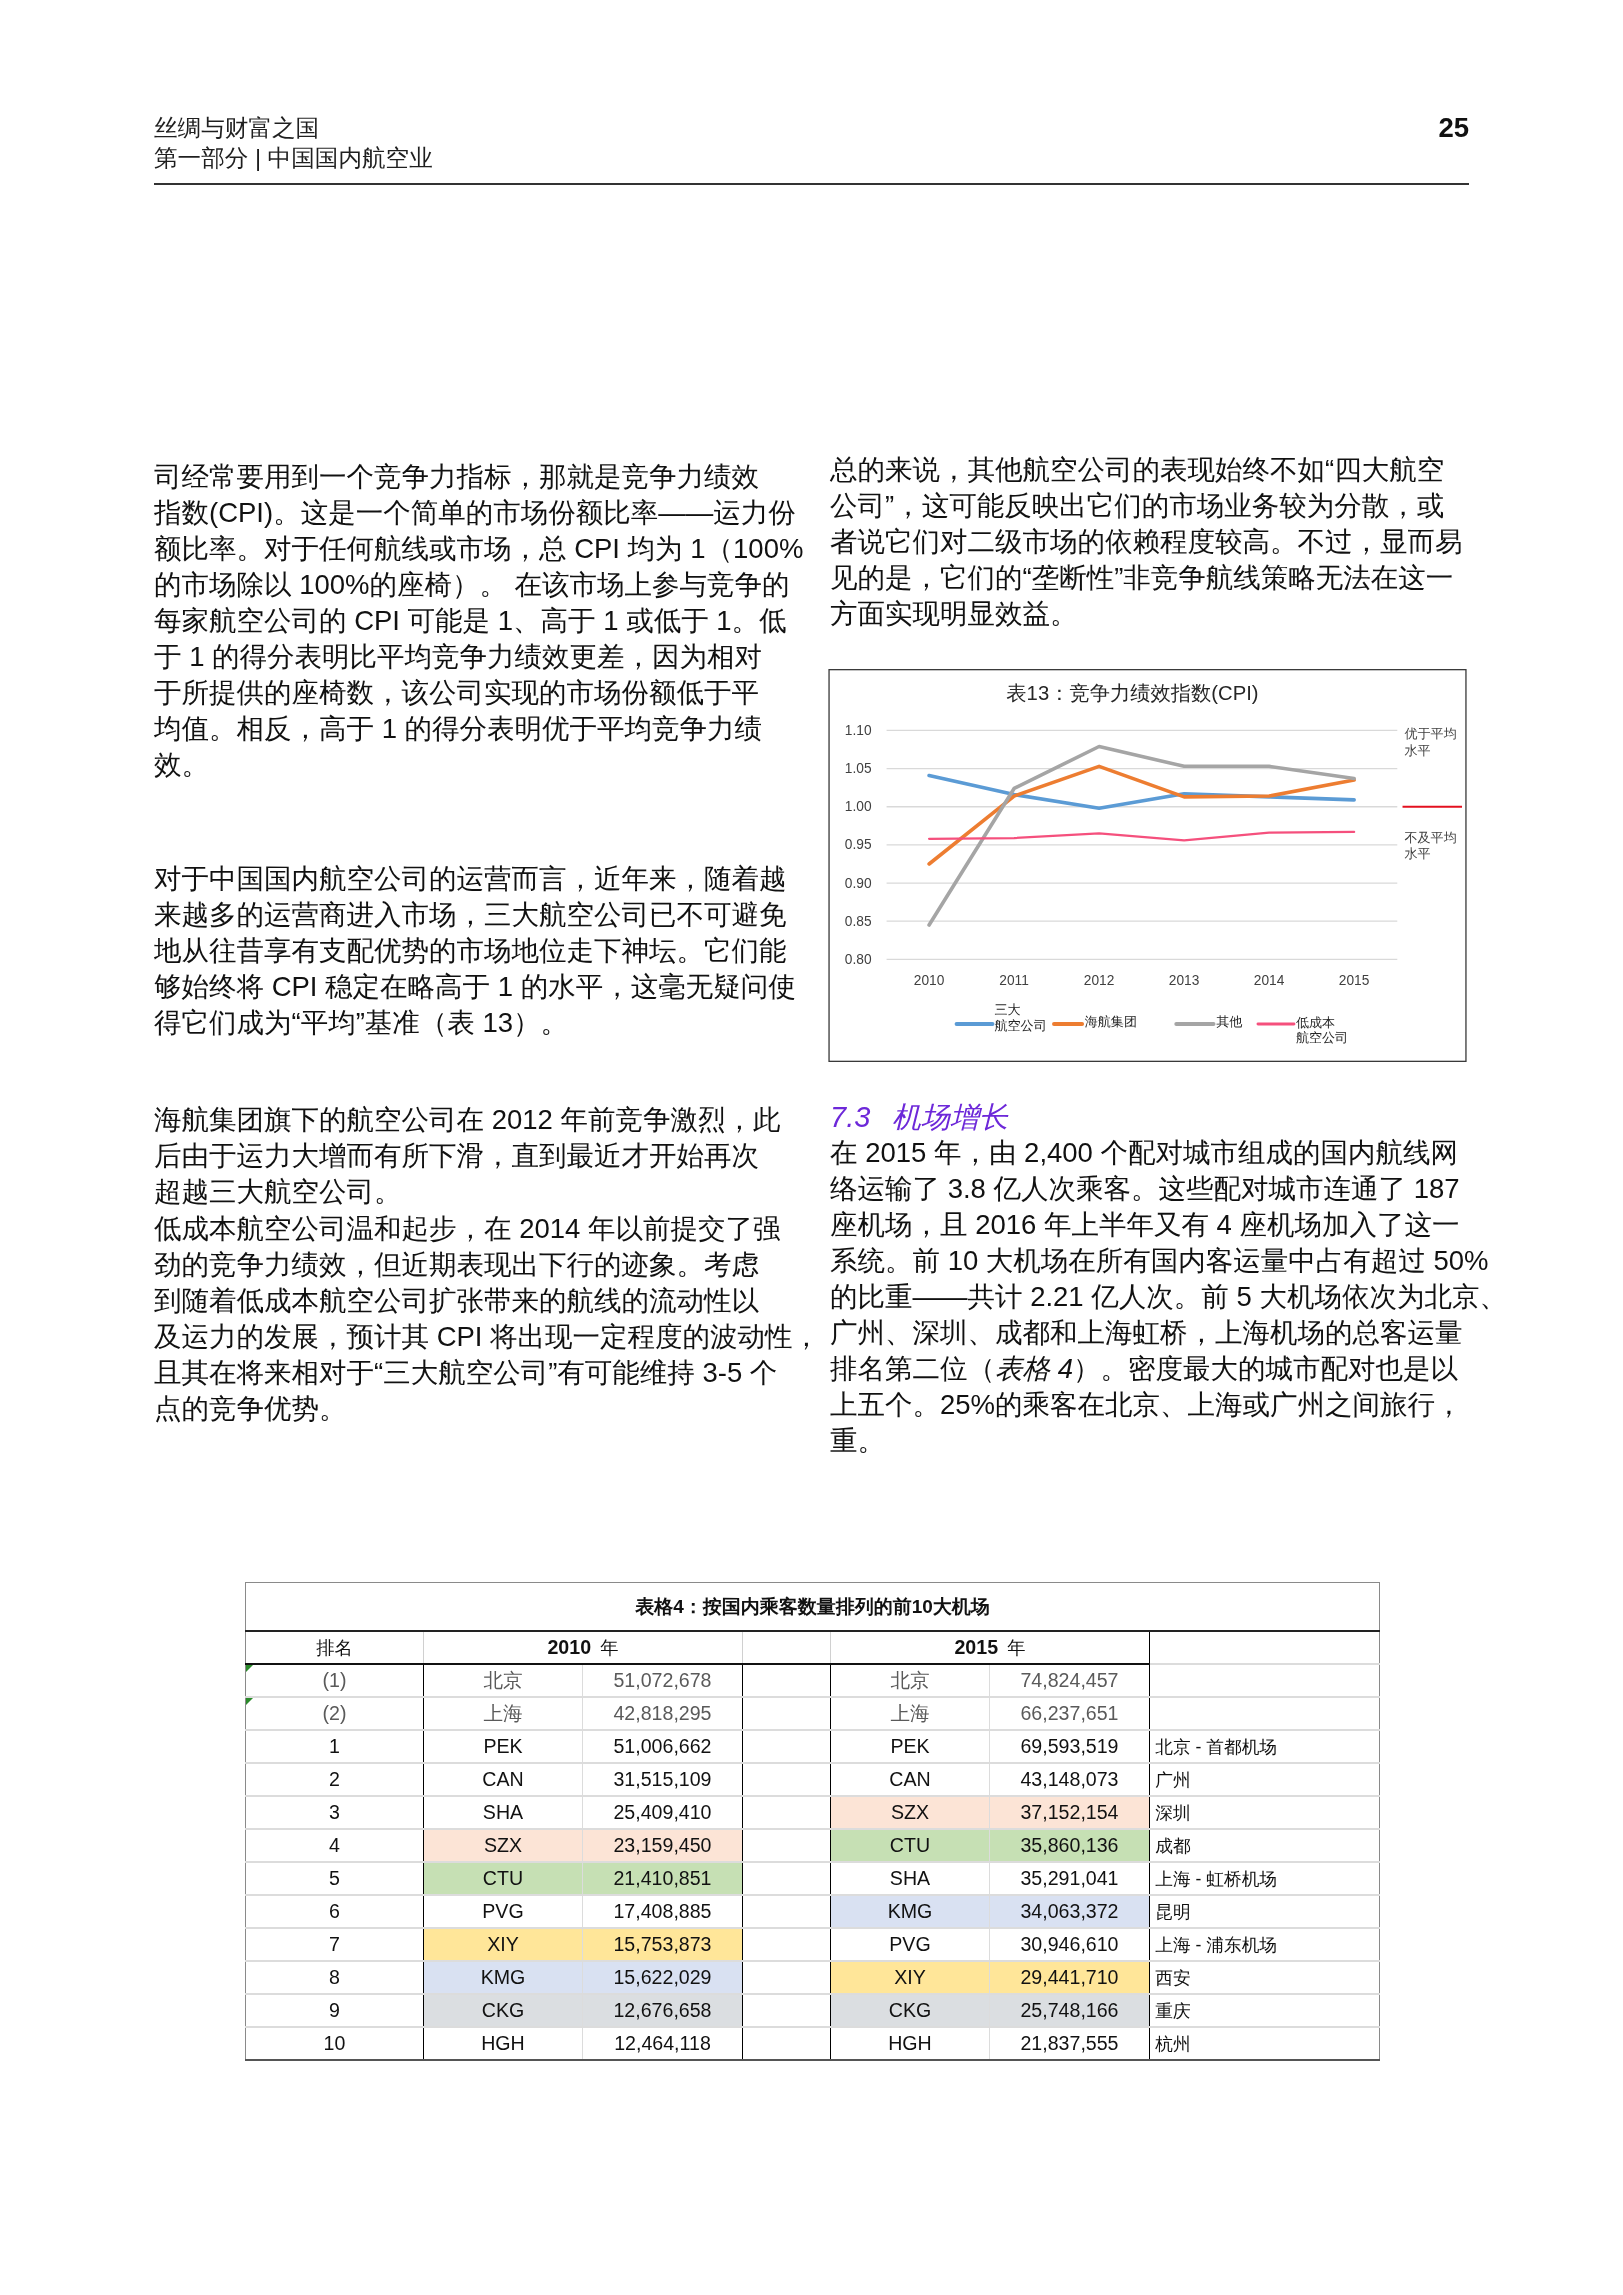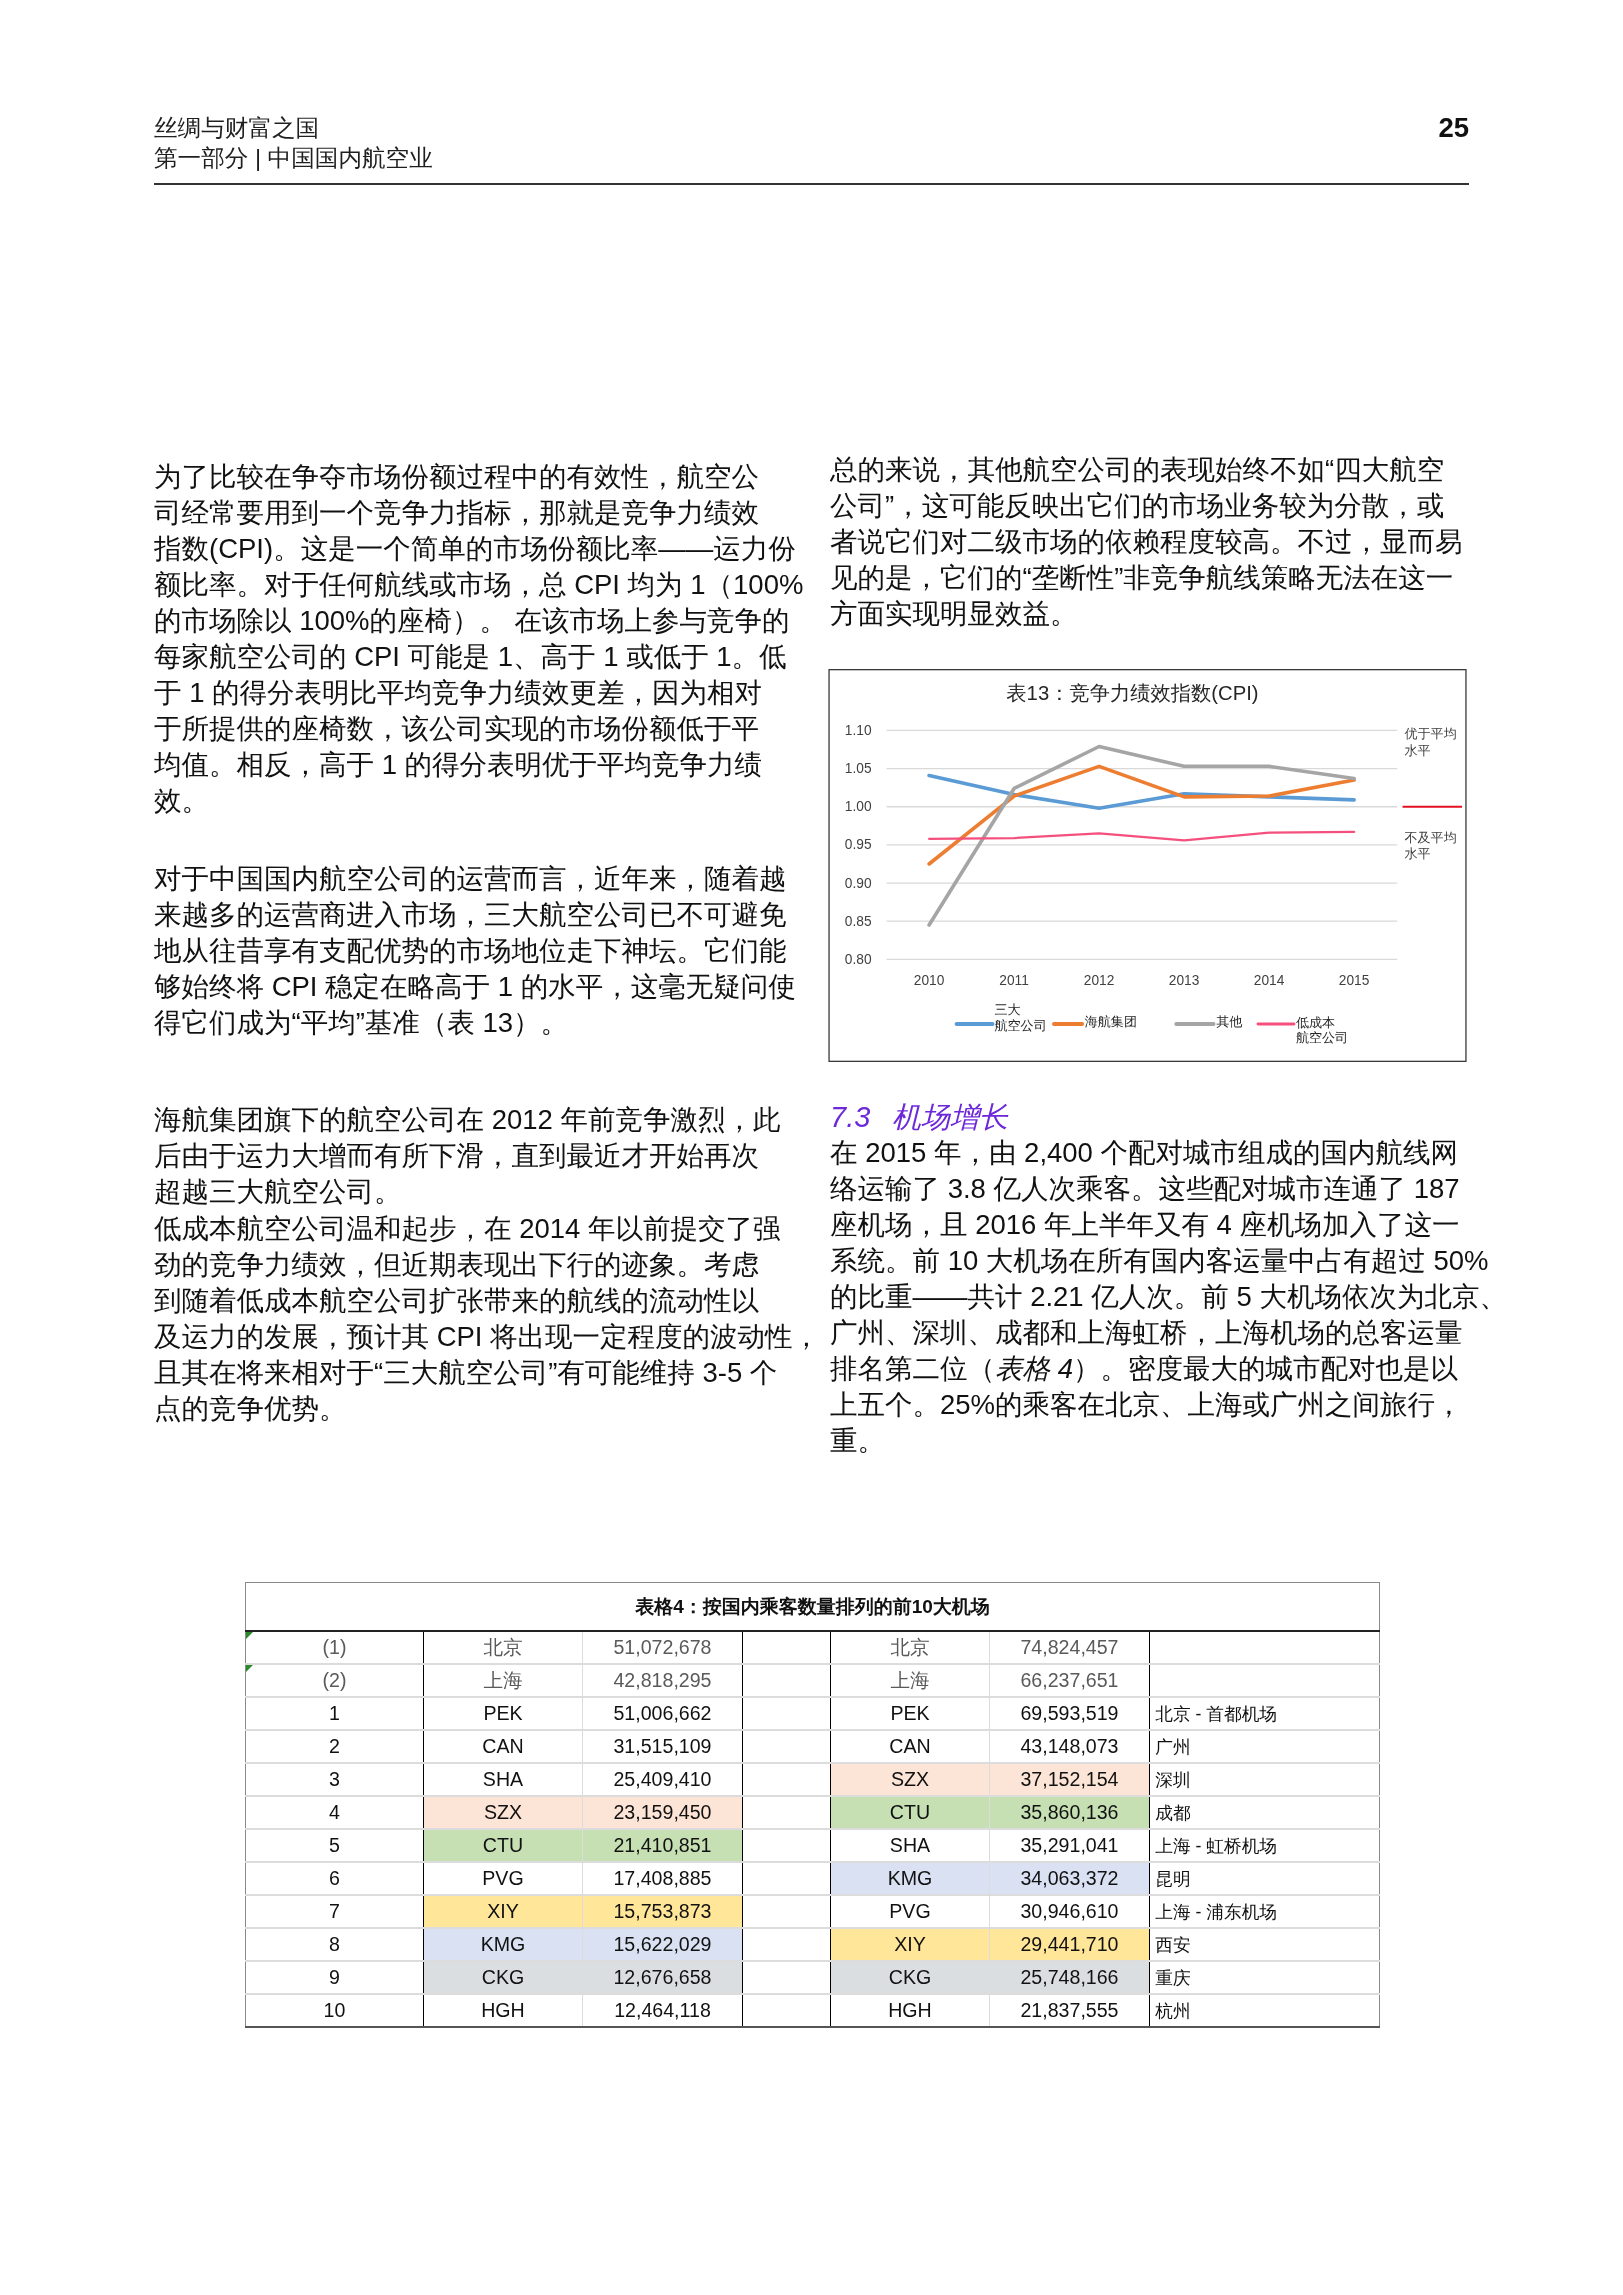--- a/index.html
+++ b/index.html
@@ -56,21 +56,20 @@
 </style>
 </head>
 <body>
 
 <div id="hdr-book" class="hdr-line">丝绸与财富之国</div>
 <div id="hdr-sec" class="hdr-line">第一部分 | 中国国内航空业</div>
 <div id="hdr-page">25</div>
 <div id="hdr-rule"></div>
 
 <div id="p-l1" class="para col-l">
-  <span class="ln">为了比较在争夺市场份额过程中的有效性，航空公</span>
   <span class="ln">司经常要用到一个竞争力指标，那就是竞争力绩效</span>
   <span class="ln">指数(CPI)。这是一个简单的市场份额比率——运力份</span>
   <span class="ln">额比率。对于任何航线或市场，总 CPI 均为 1（100%</span>
   <span class="ln">的市场除以 100%的座椅）。 在该市场上参与竞争的</span>
   <span class="ln">每家航空公司的 CPI 可能是 1、高于 1 或低于 1。低</span>
   <span class="ln">于 1 的得分表明比平均竞争力绩效更差，因为相对</span>
   <span class="ln">于所提供的座椅数，该公司实现的市场份额低于平</span>
   <span class="ln">均值。相反，高于 1 的得分表明优于平均竞争力绩</span>
   <span class="ln">效。</span>
 </div>
@@ -183,20 +182,27 @@
         <col style="width:160px">
         <col style="width:88px">
         <col style="width:159px">
         <col style="width:160px">
         <col style="width:230px">
   </colgroup>
   <tbody>
     <tr class="title-row">
       <td colspan="7">表格4：按国内乘客数量排列的前10大机场</td>
     </tr>
+    <tr class="head-row">
+      <td class="h-rank">排名</td>
+      <td class="h-2010" colspan="2"><span class="yr">2010</span><span>年</span></td>
+      <td class="h-gap"></td>
+      <td class="h-2015" colspan="2"><span class="yr">2015</span><span>年</span></td>
+      <td class="h-note"></td>
+    </tr>
 
     <tr class="data-row muted">
       <td class="c-rank"><span class="tri"></span><span>(1)</span></td>
       <td class="c-code">北京</td>
       <td class="c-val">51,072,678</td>
       <td class="c-gap"></td>
       <td class="c-code2">北京</td>
       <td class="c-val2">74,824,457</td>
       <td class="c-note"></td>
     </tr>

